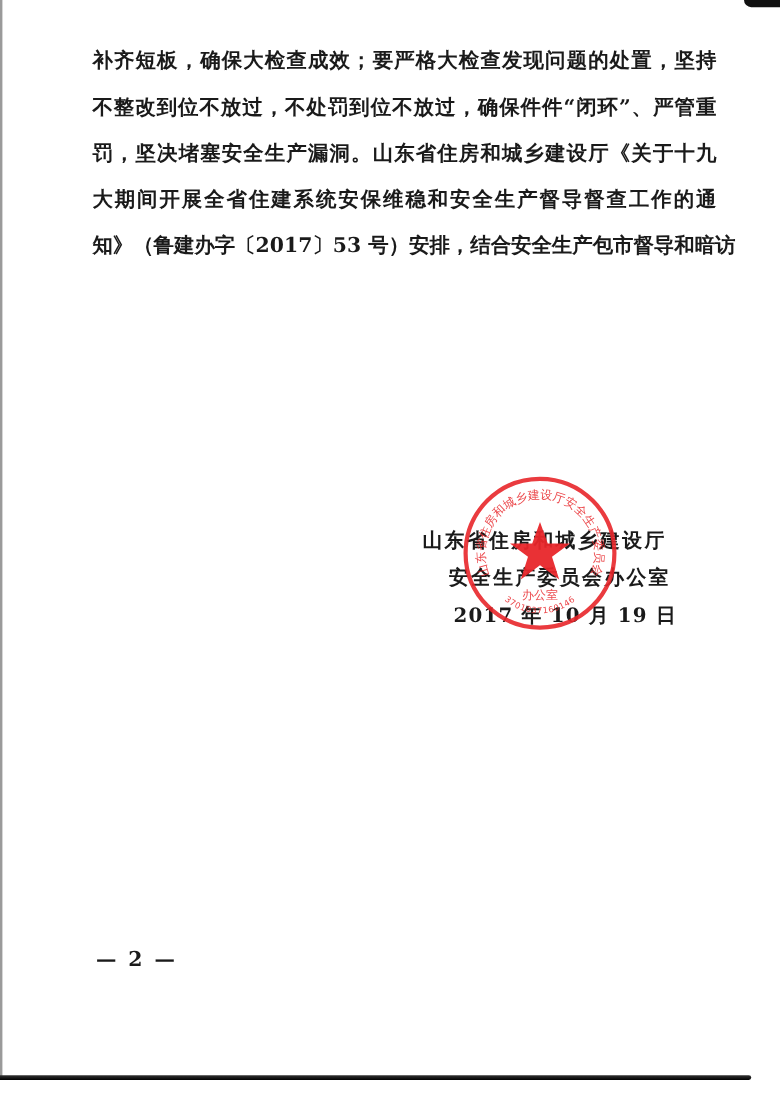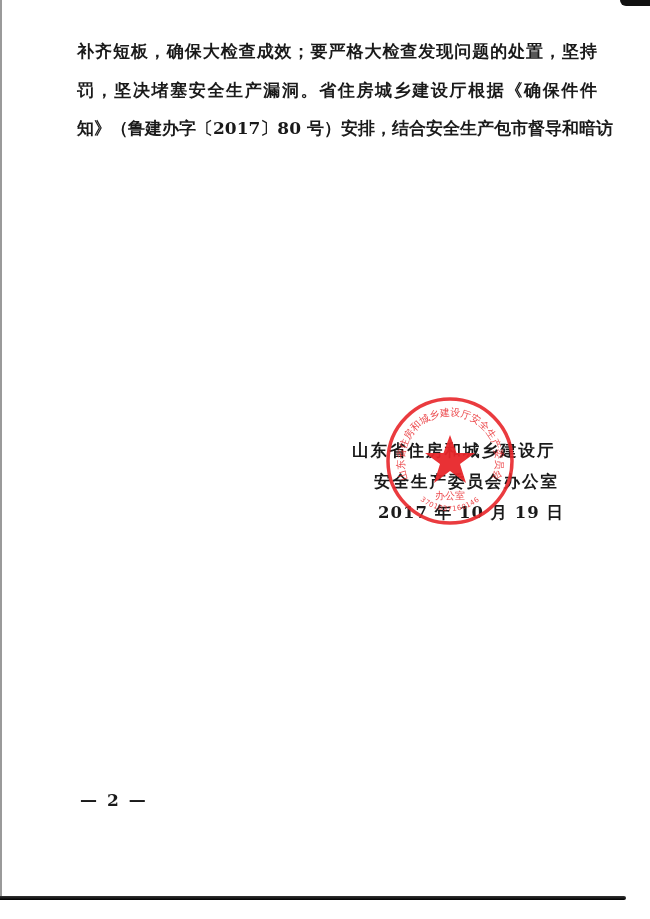--- a/index.html
+++ b/index.html
@@ -31,22 +31,24 @@
 </style>
 </head>
 <body>
 
 <div class="page">
   <div class="left-edge"></div>
   <div class="corner-shadow"></div>
 
   <div class="body-text">
     <div class="line justify">补齐短板，确保大检查成效；要严格大检查发现问题的处置，坚持</div>
-    <div class="line justify">罚，坚决堵塞安全生产漏洞。省住房城乡建设厅根据《确保件件</div>
-    <div class="line justify">知》（鲁建办字〔2017〕80 号）安排，结合安全生产包市督导和暗访</div>
+    <div class="line justify">不整改到位不放过，不处罚到位不放过，确保件件“闭环”、严管重</div>
+    <div class="line justify">罚，坚决堵塞安全生产漏洞。山东省住房和城乡建设厅《关于十九</div>
+    <div class="line justify">大期间开展全省住建系统安保维稳和安全生产督导督查工作的通</div>
+    <div class="line justify">知》（鲁建办字〔2017〕53 号）安排，结合安全生产包市督导和暗访</div>
   </div>
 
   <div class="signature">
     <div class="sig-line l1">山东省住房和城乡建设厅</div>
     <div class="sig-line l2">安全生产委员会办公室</div>
     <div class="sig-line l3">2017 年 10 月 19 日</div>
   </div>
 
   <svg class="seal" viewBox="0 0 132 132" xmlns="http://www.w3.org/2000/svg">
     <defs>

